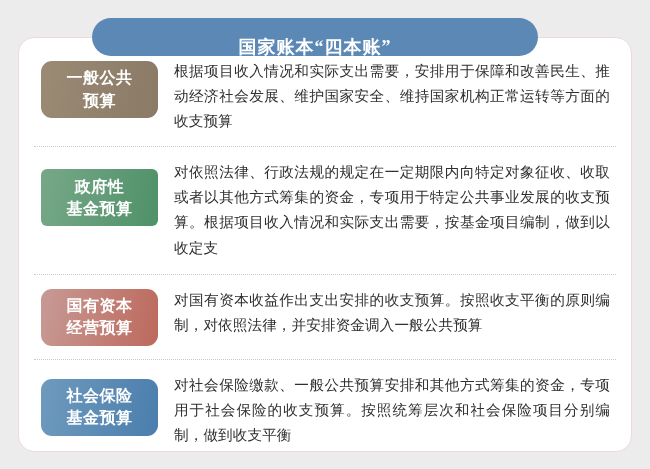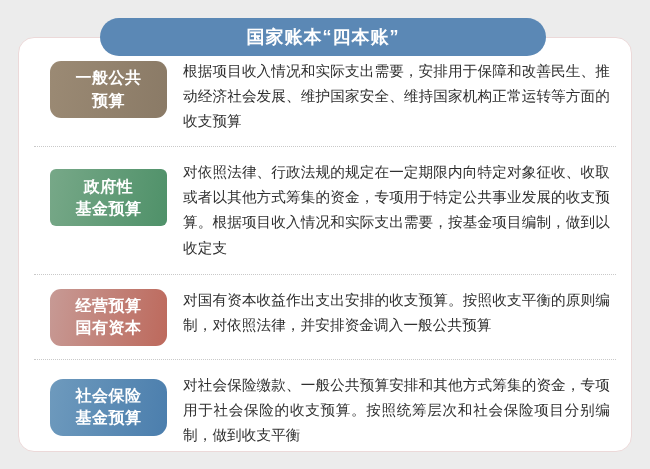--- a/index.html
+++ b/index.html
@@ -24,31 +24,32 @@
     height: 415px;
     background: #ffffff;
     border: 1px solid #ecd9d9;
     border-radius: 16px;
     box-sizing: border-box;
   }
 
   
   .header-pill {
     position: absolute;
-    left: 100px;
+    left: 92px;
     top: 18px;
     width: 446px;
     height: 38px;
     background: #5b88b5;
     border-radius: 19px;
     display: flex;
-    align-items: center;
+    align-items: flex-end;
     justify-content: center;
     z-index: 5;
     box-sizing: border-box;
+    font-family: Liberation Serif, serif;
   }
   .header-pill .title {
     color: #ffffff;
     font-size: 18px;
     font-weight: bold;
     letter-spacing: 1px;
     line-height: 1;
     white-space: nowrap;
   }
 
@@ -91,21 +92,21 @@
     align-items: center;
     justify-content: center;
     color: #ffffff;
     font-size: 16px;
     font-weight: bold;
     line-height: 1.38;
     letter-spacing: 0.5px;
     text-align: left;
     box-sizing: border-box;
     padding: 4px 4px;
-    margin-left: 16px;
+    margin-left: 7px;
   }
   .chip-line { display: block; white-space: nowrap; }
 
   .chip-general  { background: linear-gradient(100deg, #9b8a74 0%, #8a7a66 100%); }
   .chip-fund     { background: linear-gradient(100deg, #77a888 0%, #4f9169 100%); }
   .chip-soe      { background: linear-gradient(100deg, #c79a95 0%, #bd695c 100%); }
   .chip-social   { background: linear-gradient(100deg, #6e9abd 0%, #4b7ead 100%); }
 
   
   .desc {
@@ -115,21 +116,21 @@
     line-height: 1.72;
     text-align: justify;
     padding: 0 6px 0 16px;
     box-sizing: border-box;
     letter-spacing: 0.1px;
   }
 
   .row-0 .chip { margin-top: 2px; }
   .row-1 .chip { margin-top: 9px; border-radius: 6px; }
   .row-2 .chip { margin-top: 1px; }
-  .row-3 .chip { margin-top: 6px; border-radius: 13px; }
+  .row-3 .chip { margin-top: 6px; }
 </style>
 </head>
 <body>
 
 <div class="card"></div>
 
 <div class="header-pill">
   <span class="title">国家账本“四本账”</span>
 </div>
 
@@ -146,22 +147,22 @@
   <div class="row row-1">
     <div class="chip chip-fund">
       <span class="chip-line">政府性</span>
       <span class="chip-line">基金预算</span>
     </div>
     <div class="desc">对依照法律、行政法规的规定在一定期限内向特定对象征收、收取或者以其他方式筹集的资金，专项用于特定公共事业发展的收支预算。根据项目收入情况和实际支出需要，按基金项目编制，做到以收定支</div>
   </div>
 
   <div class="row row-2">
     <div class="chip chip-soe">
+      <span class="chip-line">国有资本</span>
       <span class="chip-line">经营预算</span>
-      <span class="chip-line">国有资本</span>
     </div>
     <div class="desc">对国有资本收益作出支出安排的收支预算。按照收支平衡的原则编制，对依照法律，并安排资金调入一般公共预算</div>
   </div>
 
   <div class="row row-3">
     <div class="chip chip-social">
       <span class="chip-line">社会保险</span>
       <span class="chip-line">基金预算</span>
     </div>
     <div class="desc">对社会保险缴款、一般公共预算安排和其他方式筹集的资金，专项用于社会保险的收支预算。按照统筹层次和社会保险项目分别编制，做到收支平衡</div>

